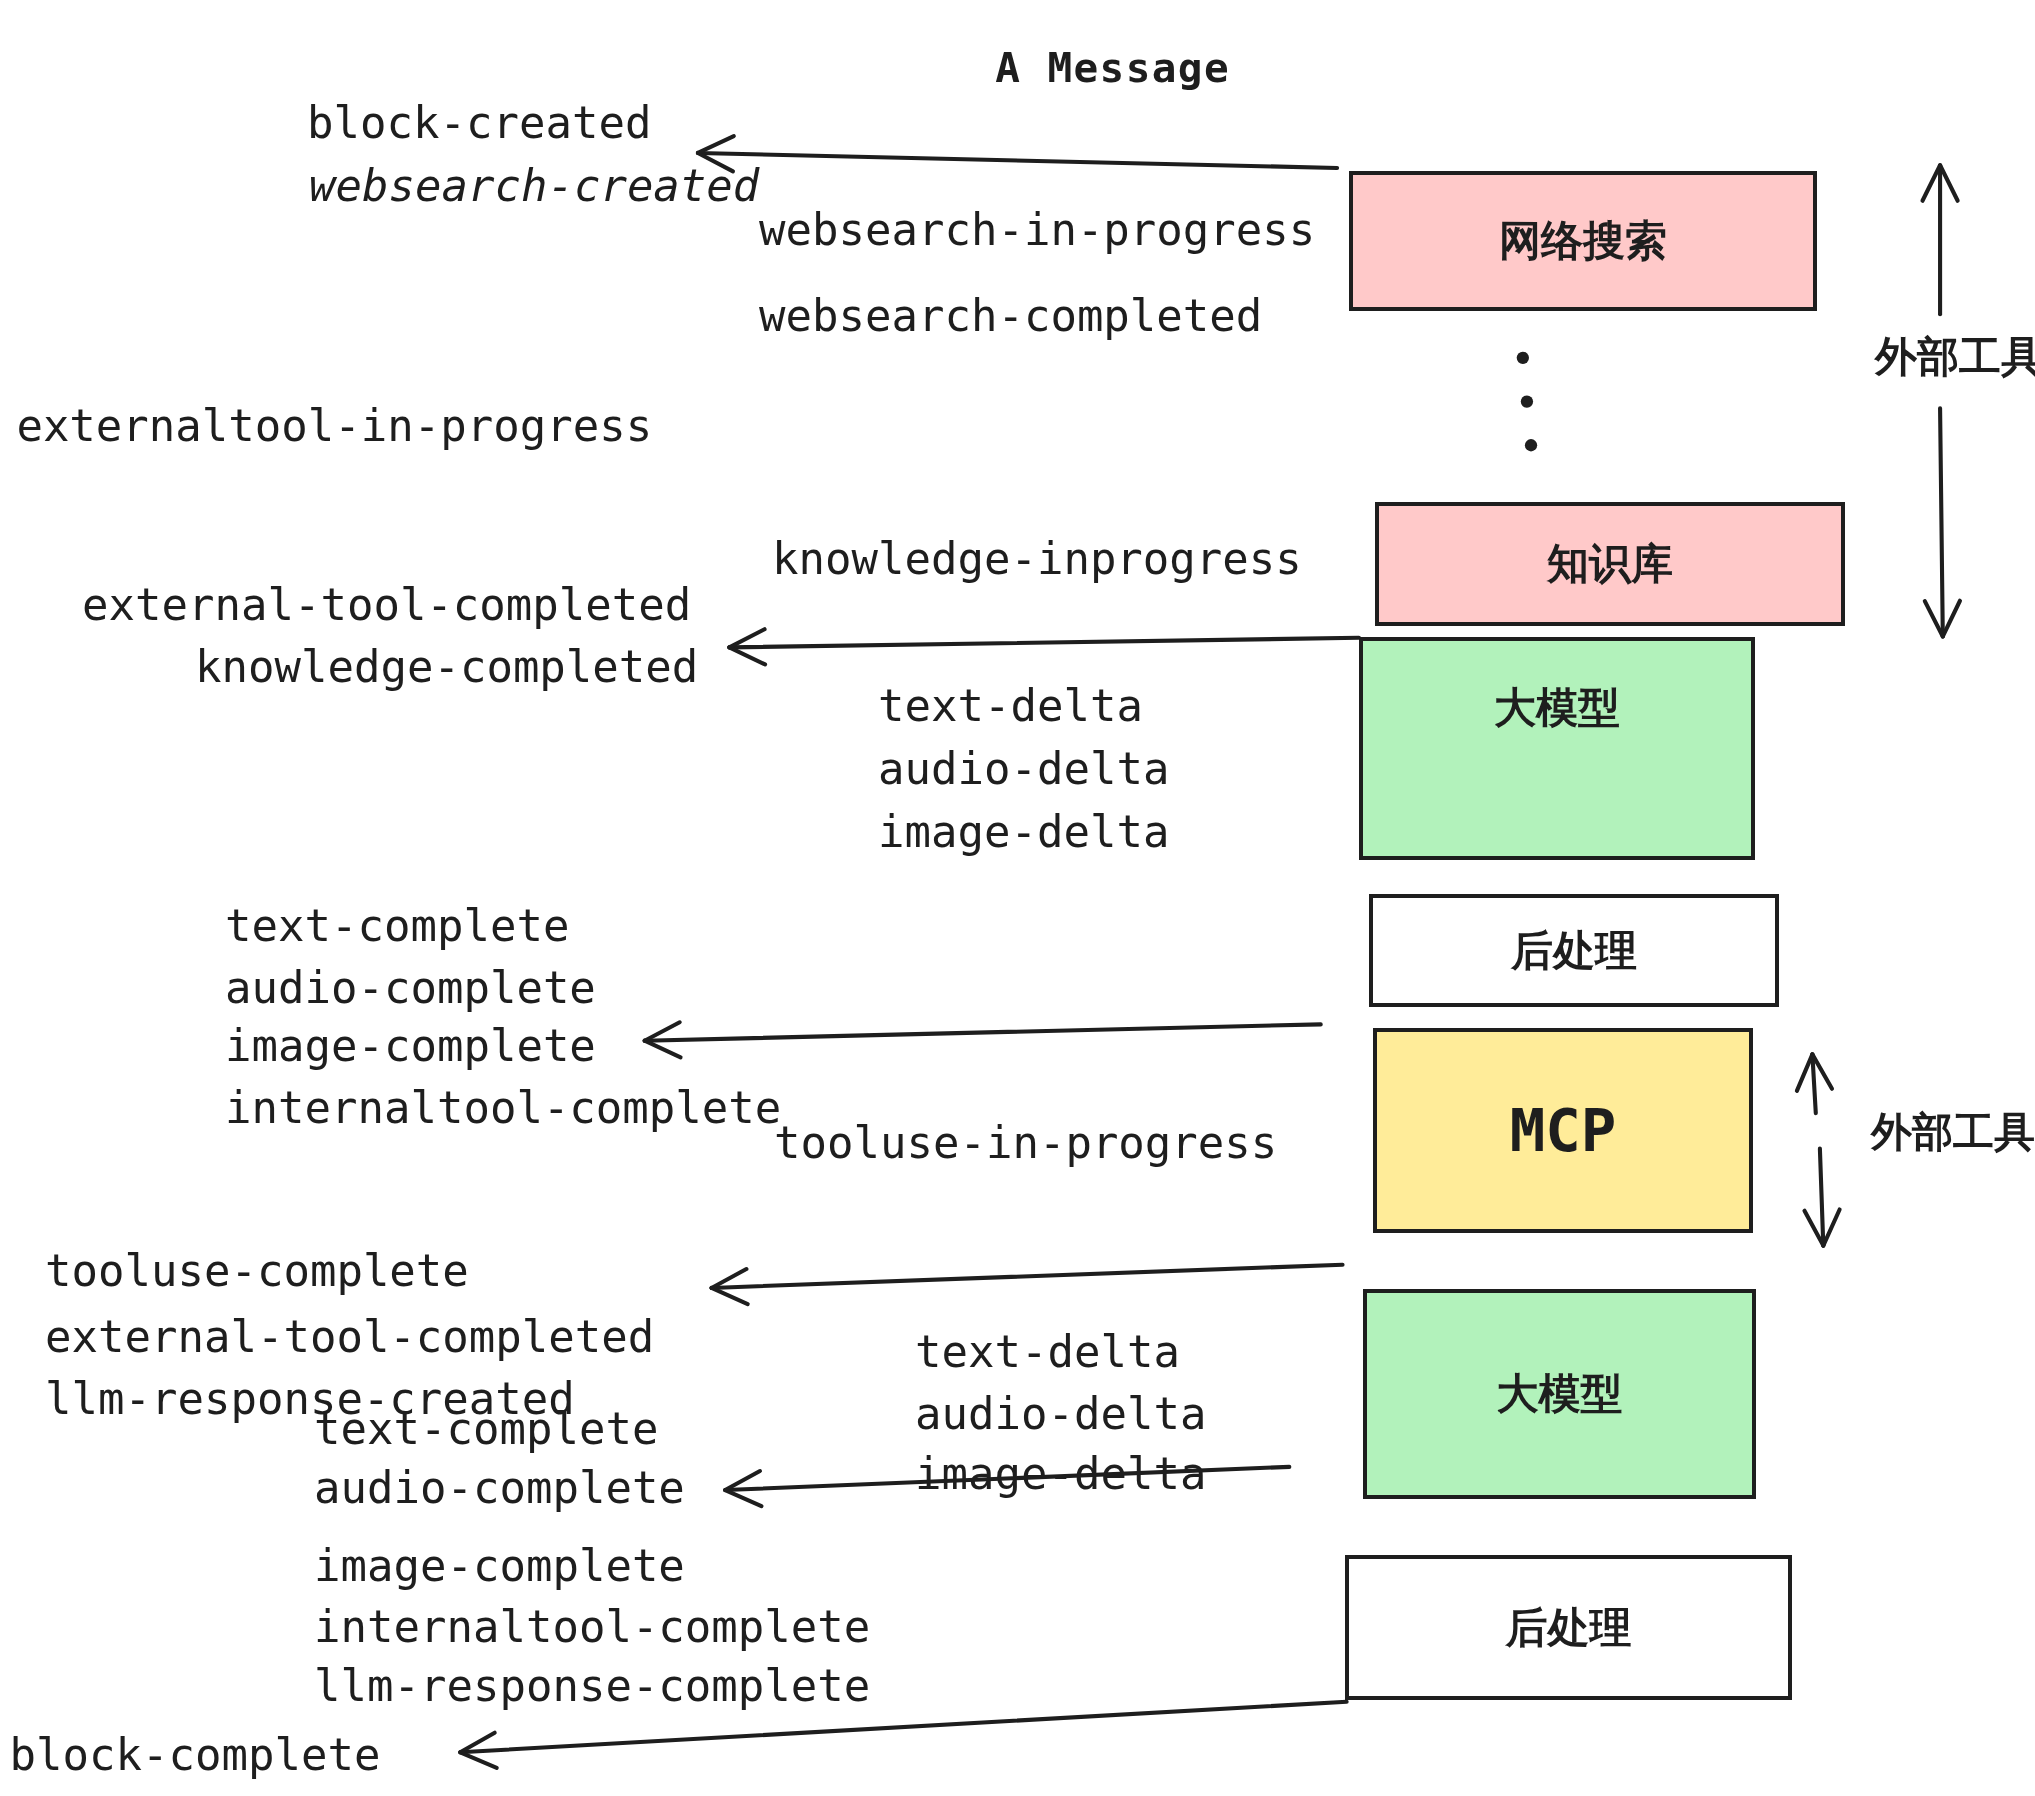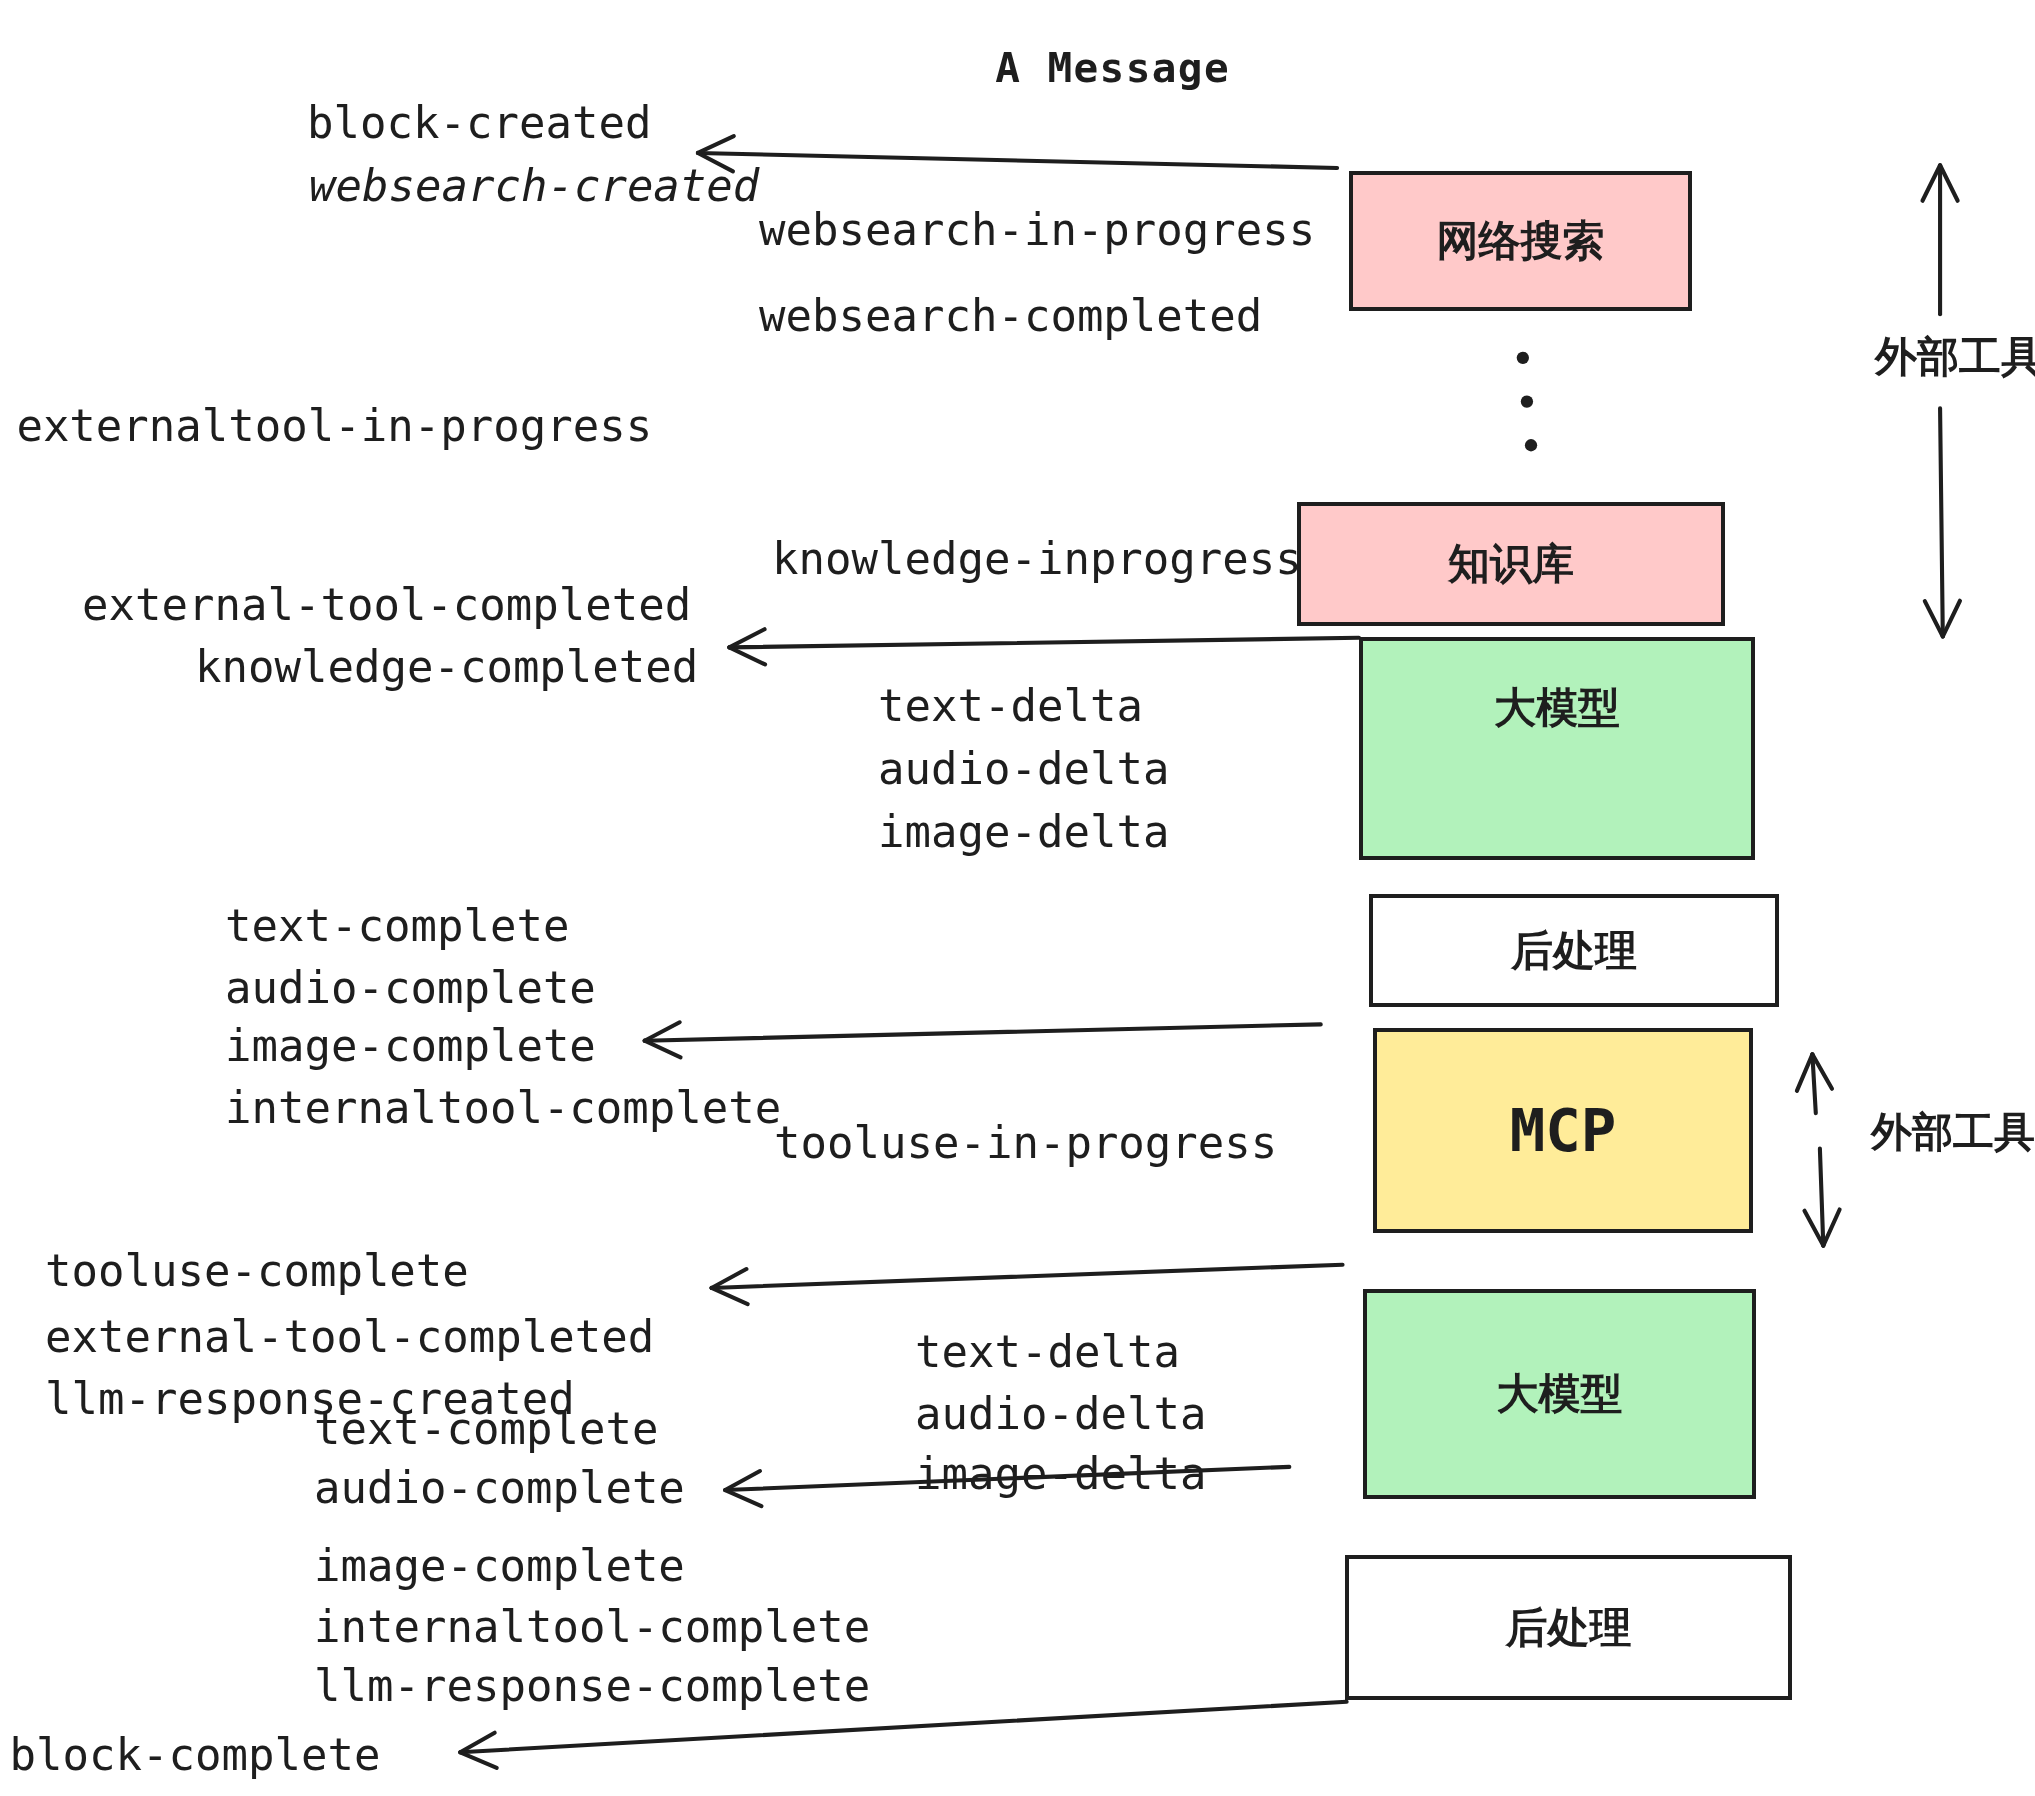--- a/index.html
+++ b/index.html
@@ -83,24 +83,24 @@
   <div class="ev" style="left:915px;top:1392px;">audio-delta</div>
   <div class="ev" style="left:915px;top:1452px;">image-delta</div>
 
   <div class="ev" style="left:314px;top:1407px;">text-complete</div>
   <div class="ev" style="left:314px;top:1466px;">audio-complete</div>
   <div class="ev" style="left:314px;top:1544px;">image-complete</div>
   <div class="ev" style="left:314px;top:1605px;">internaltool-complete</div>
   <div class="ev" style="left:314px;top:1664px;">llm-response-complete</div>
   <div class="ev" style="left:9.6px;top:1733px;">block-complete</div>
 
-  <div class="box" style="left: 1349px; top: 171px; width: 343px; height: 140px; background: rgb(255, 201, 201);">
+  <div class="box" style="left: 1349px; top: 171px; width: 468px; height: 140px; background: rgb(255, 201, 201);">
     <span>网络搜索</span>
   </div>
-  <div class="box" style="left: 1297px; top: 502px; width: 428px; height: 124px; background: rgb(255, 201, 201);">
+  <div class="box" style="left: 1375px; top: 502px; width: 470px; height: 124px; background: rgb(255, 201, 201);">
     <span>知识库</span>
   </div>
   <div class="box top-align" style="left: 1359px; top: 637px; width: 396px; height: 223px; background: rgb(178, 242, 187);">
     <span>大模型</span>
   </div>
   <div class="box" style="left: 1369px; top: 894px; width: 410px; height: 113px; background: rgb(255, 255, 255);">
     <span>后处理</span>
   </div>
   <div class="box mcp-font" style="left: 1373px; top: 1028px; width: 380px; height: 205px; background: rgb(255, 236, 153);">
     <span>MCP</span>

